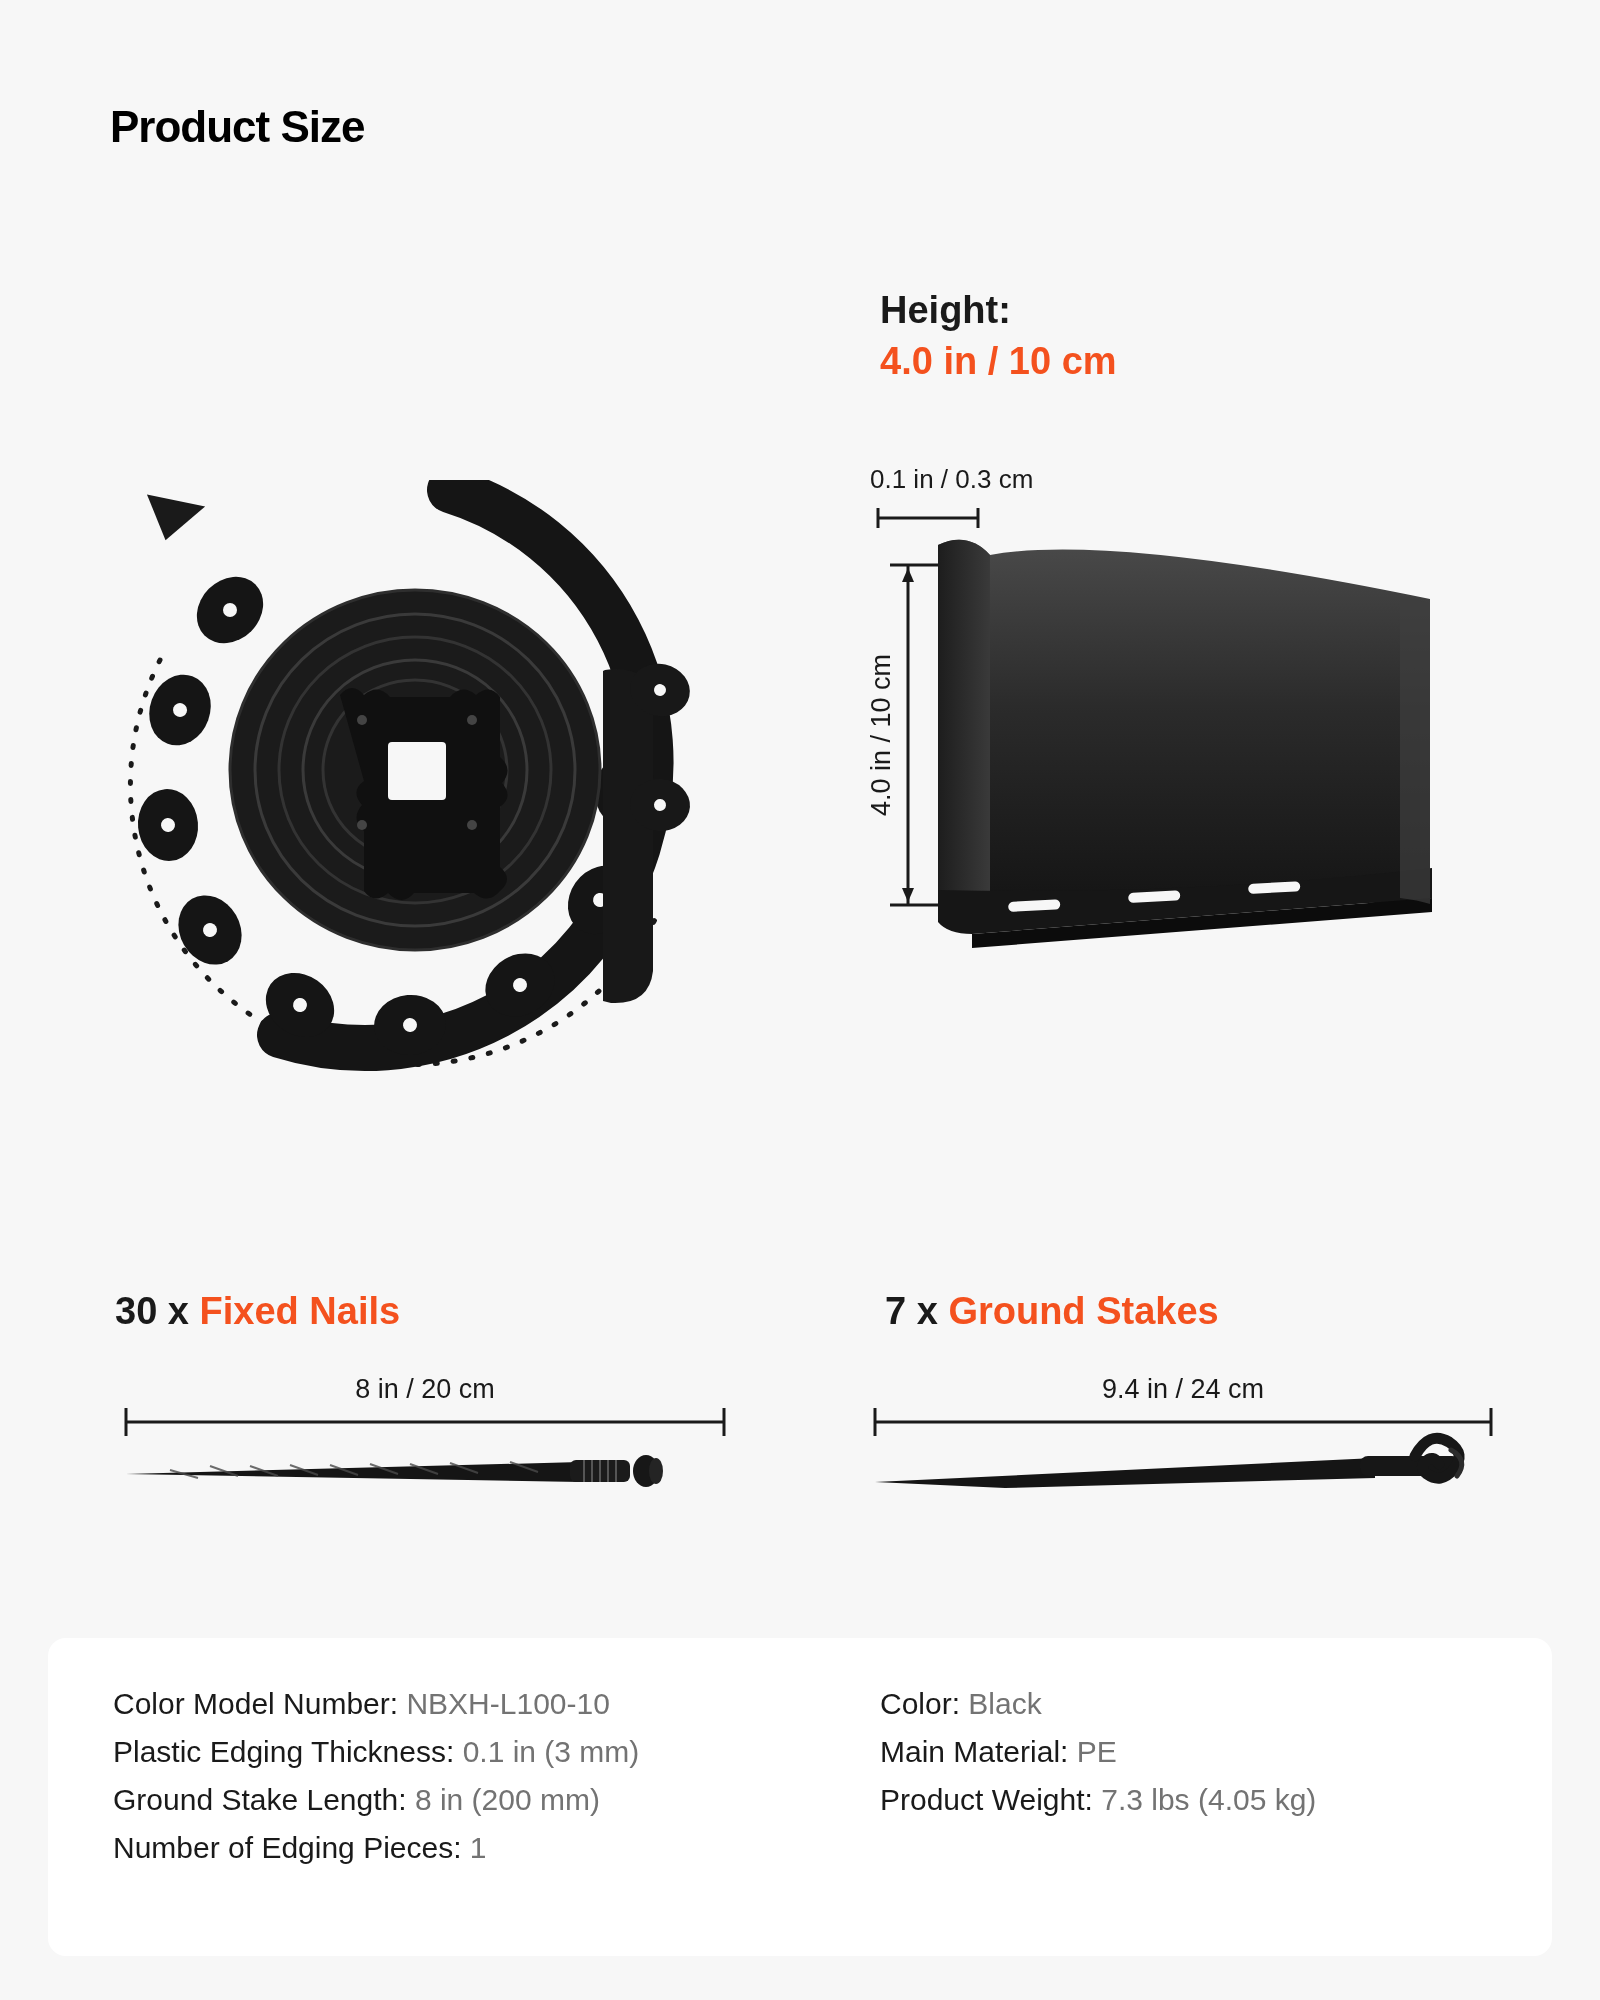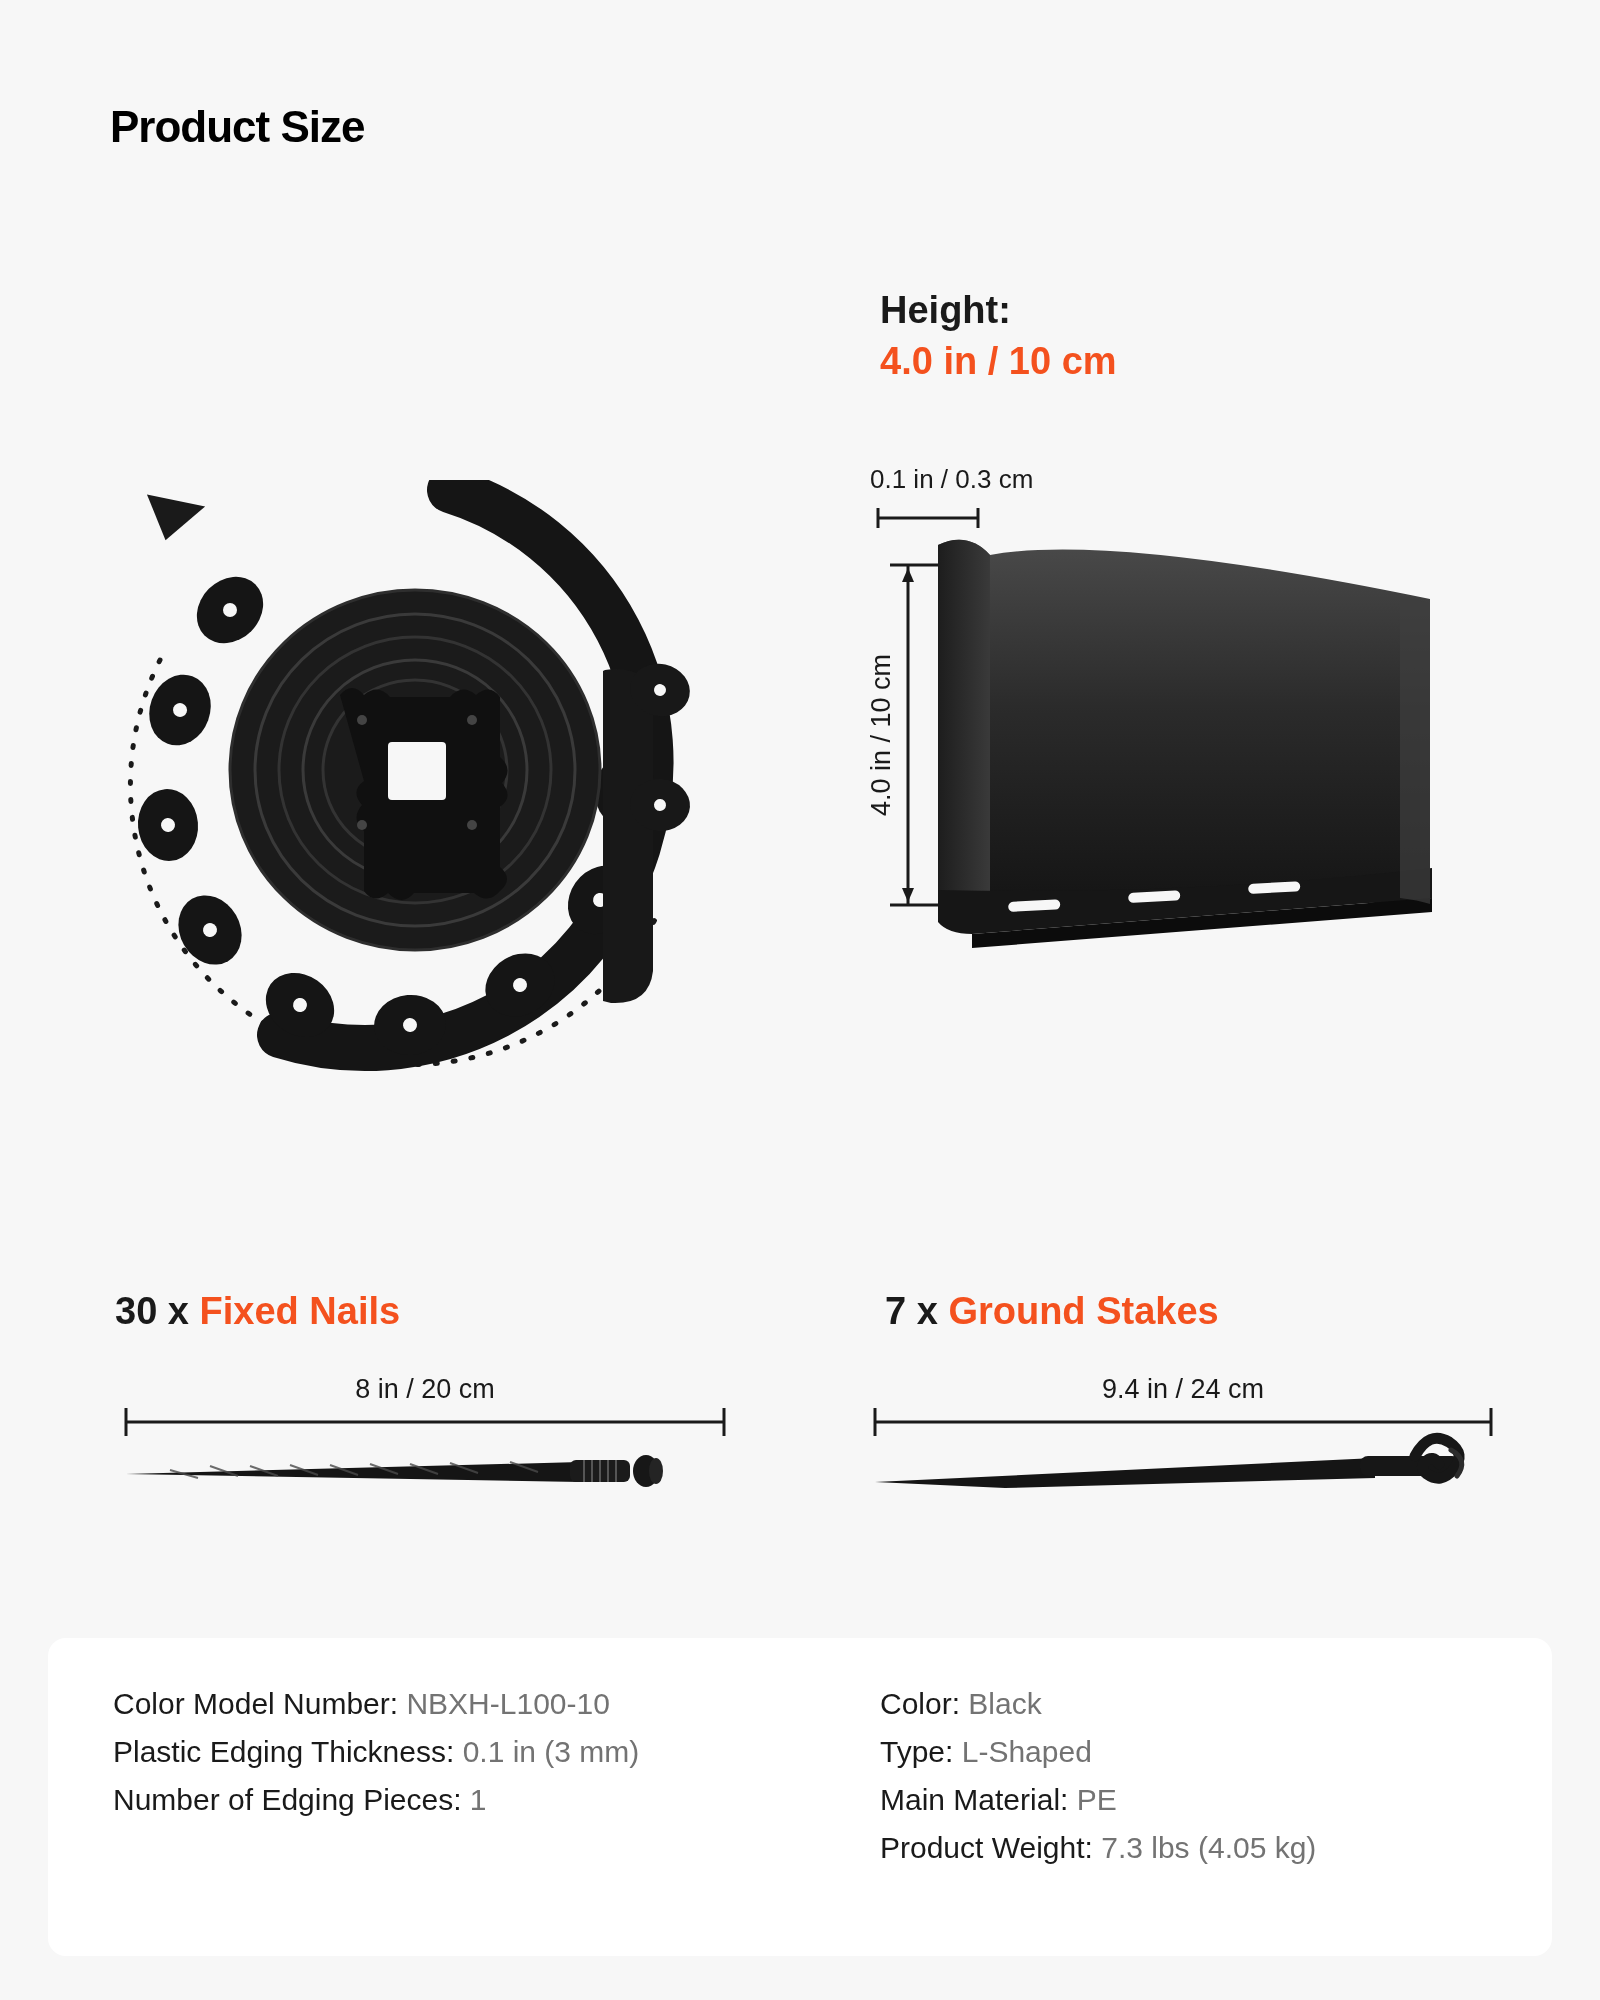--- a/index.html
+++ b/index.html
@@ -336,32 +336,32 @@
 
   <div id="info-card">
     <div class="info-col" id="info-left">
       <div class="info-row">
         <span class="k">Color Model Number: </span><span class="v">NBXH-L100-10</span>
       </div>
       <div class="info-row">
         <span class="k">Plastic Edging Thickness: </span><span class="v">0.1 in (3 mm)</span>
       </div>
       <div class="info-row">
+        <span class="k">Ground Stake Length: </span><span class="v">8 in (200 mm)</span>
+      </div>
+      <div class="info-row">
         <span class="k">Number of Edging Pieces: </span><span class="v">1</span>
       </div>
     </div>
 
     <div class="info-col" id="info-right">
       <div class="info-row">
         <span class="k">Color: </span><span class="v">Black</span>
       </div>
       <div class="info-row">
-        <span class="k">Type: </span><span class="v">L-Shaped</span>
-      </div>
-      <div class="info-row">
         <span class="k">Main Material: </span><span class="v">PE</span>
       </div>
       <div class="info-row">
         <span class="k">Product Weight: </span><span class="v">7.3 lbs (4.05 kg)</span>
       </div>
     </div>
   </div>
 
 </div>
 

